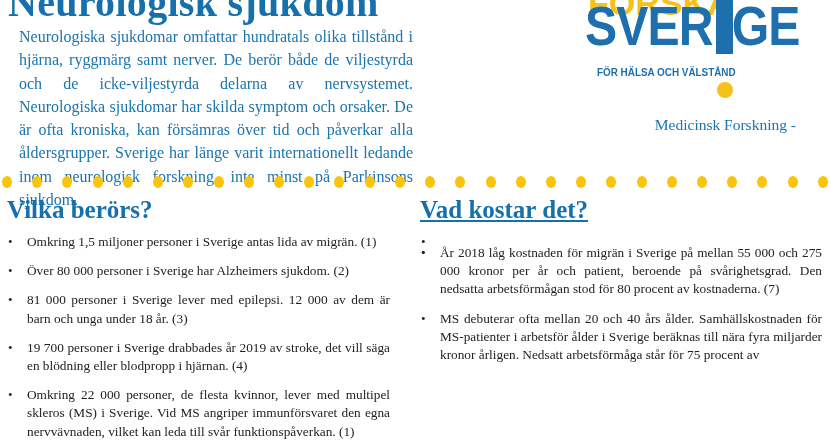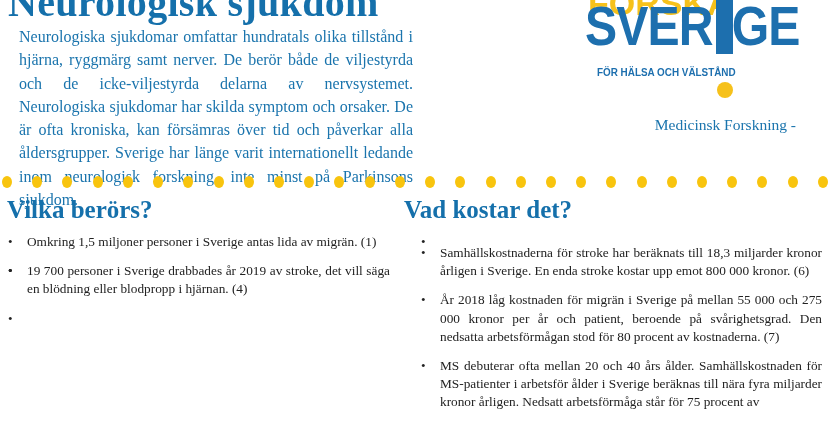--- a/index.html
+++ b/index.html
@@ -114,29 +114,29 @@
     <span class="dot" style="background: rgb(248, 196, 14);"></span>
     <span class="dot" style="background: rgb(248, 196, 14);"></span>
     <span class="dot" style="background: rgb(248, 196, 14);"></span>
     <span class="dot" style="background: rgb(248, 196, 14);"></span>
     <span class="dot" style="background: rgb(248, 196, 14);"></span>
     <span class="dot" style="background: rgb(248, 196, 14);"></span>
     <span class="dot" style="background: rgb(248, 196, 14);"></span>
   </div>
 
 <h2 class="section-title" style="left:7px; top:197px;">Vilka berörs?</h2>
-<h2 class="section-title" style="left:404px; top:197px;">Vad kostar det?</h2>
+<h2 class="section-title" style="left:420px; top:197px;text-decoration:underline;">Vad kostar det?</h2>
 
 <ul class="col col-left">
   <li><span class="bullet">•</span><span>Omkring 1,5 miljoner personer i Sverige antas lida av migrän. (1)</span></li>
-  <li><span class="bullet">•</span></li>
-  <li><span class="bullet">•</span></li>
+  <li><span class="bullet">•</span><span>Över 80 000 personer i Sverige har Alzheimers sjukdom. (2)</span></li>
+  <li><span class="bullet">•</span><span>81 000 personer i Sverige lever med epilepsi. 12 000 av dem är barn och unga under 18 år. (3)</span></li>
   <li><span class="bullet">•</span><span>19 700 personer i Sverige drabbades år 2019 av stroke, det vill säga en blödning eller blodpropp i hjärnan. (4)</span></li>
-  <li><span class="bullet">•</span></li>
+  <li><span class="bullet">•</span><span>Omkring 22 000 personer, de flesta kvinnor, lever med multipel skleros (MS) i Sverige. Vid MS angriper immunförsvaret den egna nervvävnaden, vilket kan leda till svår funktionspåverkan. (1)</span></li>
 
 </ul>
 
 <ul class="col col-right">
   <li><span class="bullet">•</span></li>
-  <li><span class="bullet">•</span><span>Samhällskostnaderna för stroke har beräknats till 18,3 miljarder kronor årligen i Sverige. En enda stroke kostar upp emot 800 000 kronor. (6)</span></li>
+  <li><span class="bullet">•</span></li>
   <li><span class="bullet">•</span><span>År 2018 låg kostnaden för migrän i Sverige på mellan 55 000 och 275 000 kronor per år och patient, beroende på svårighetsgrad. Den nedsatta arbetsförmågan stod för 80 procent av kostnaderna. (7)</span></li>
   <li><span class="bullet">•</span><span>MS debuterar ofta mellan 20 och 40 års ålder. Samhällskostnaden för MS-patienter i arbetsför ålder i Sverige beräknas till nära fyra miljarder kronor årligen. Nedsatt arbetsförmåga står för 75 procent av</span></li>
 </ul>
 
 </body></html>

